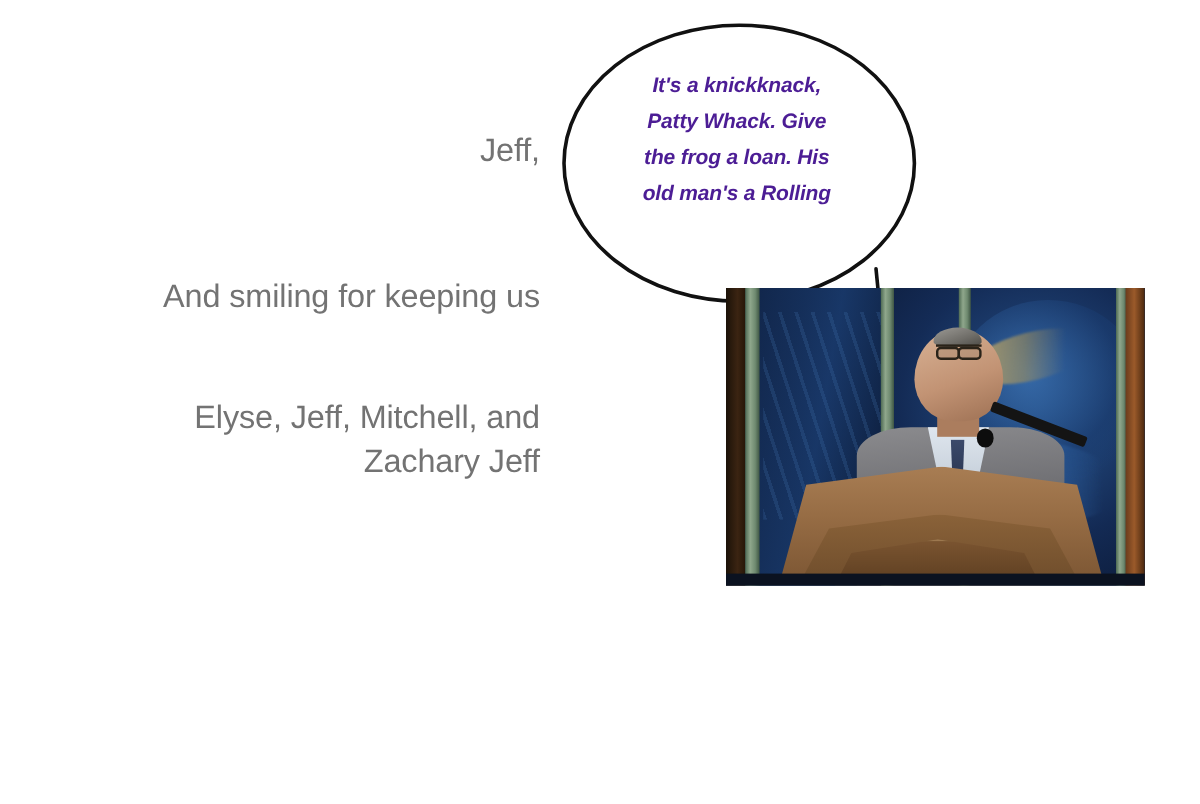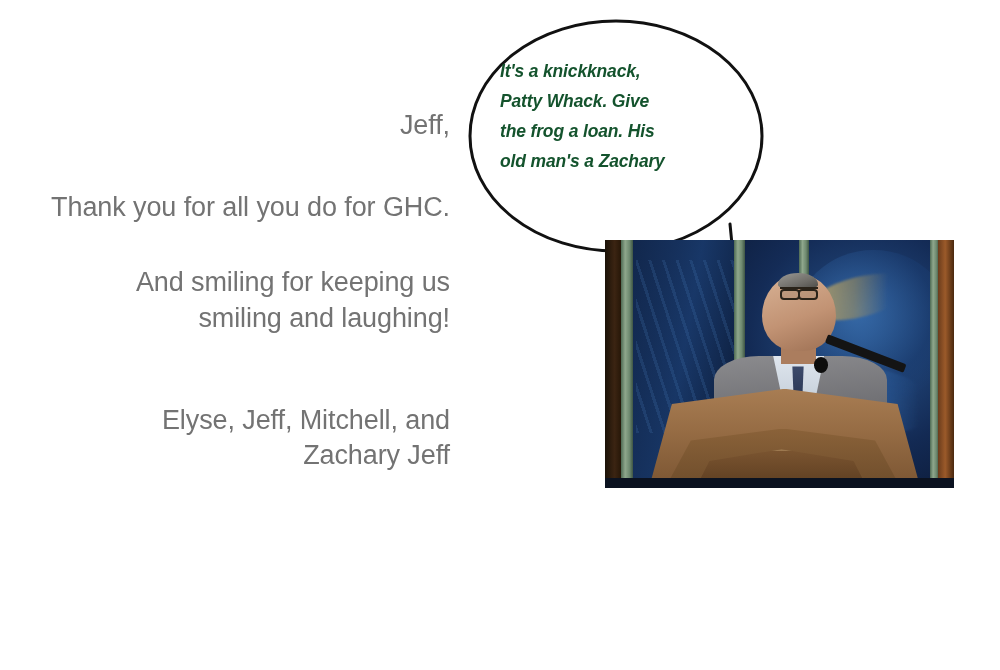--- a/index.html
+++ b/index.html
@@ -47,26 +47,27 @@
     top: 8px;
     width: 340px;
     height: 330px;
   }
   .balloon svg { display: block; }
   .balloon-text {
     position: absolute;
     left: 42px;
     top: 48px;
     width: 228px;
+    text-align: center;
     font-family: "Liberation Sans", sans-serif;
     font-style: italic;
     font-weight: bold;
     font-size: 17.5px;
     line-height: 1.72;
-    color: #14532d;
+    color: #4c1d95;
     letter-spacing: -0.15px;
   }
 
   
   .photo {
     position: absolute;
     left: 605px;
     top: 240px;
     width: 349px;
     height: 248px;
@@ -316,43 +317,41 @@
   }
 </style>
 </head>
 <body>
 
 <div id="slide">
 
   <div class="message-block">
     <span class="msg-line">Jeff,</span>
     <div class="msg-gap-lg"></div>
-    <span class="msg-line">Thank you for all you do for GHC.</span>
     <div class="msg-gap-md"></div>
     <span class="msg-line">And smiling for keeping us</span>
-    <span class="msg-line">smiling and laughing!</span>
     <div class="msg-gap-xl"></div>
     <span class="msg-line">Elyse, Jeff, Mitchell, and</span>
     <span class="msg-line">Zachary Jeff</span>
   </div>
 
   <div class="balloon">
     <svg width="340" height="330" viewBox="0 0 340 330">
       <path d="M 290 254
                L 282 318
                L 236 268 Z" fill="#ffffff" stroke="#111111" stroke-width="3" stroke-linejoin="round"></path>
       <ellipse cx="158" cy="128" rx="146" ry="115" fill="#ffffff" stroke="#111111" stroke-width="3"></ellipse>
       <path d="M 268 222 L 282 318 L 224 262 Z" fill="#ffffff" stroke="none"></path>
       <path d="M 272 216 L 282 318 L 222 260" fill="none" stroke="#111111" stroke-width="3" stroke-linejoin="round" stroke-linecap="round"></path>
     </svg>
     <div class="balloon-text">
       <span class="msg-line">It's a knickknack,</span>
       <span class="msg-line">Patty Whack. Give</span>
       <span class="msg-line">the frog a loan. His</span>
-      <span class="msg-line">old man's a Zachary</span>
+      <span class="msg-line">old man's a Rolling</span>
     </div>
   </div>
 
   <div class="photo">
     <div class="photo-inner">
 
       <div class="mural"></div>
       <div class="mural-left-band"></div>
       <div class="mural-streak"></div>
       <div class="mural-swirl"></div>

